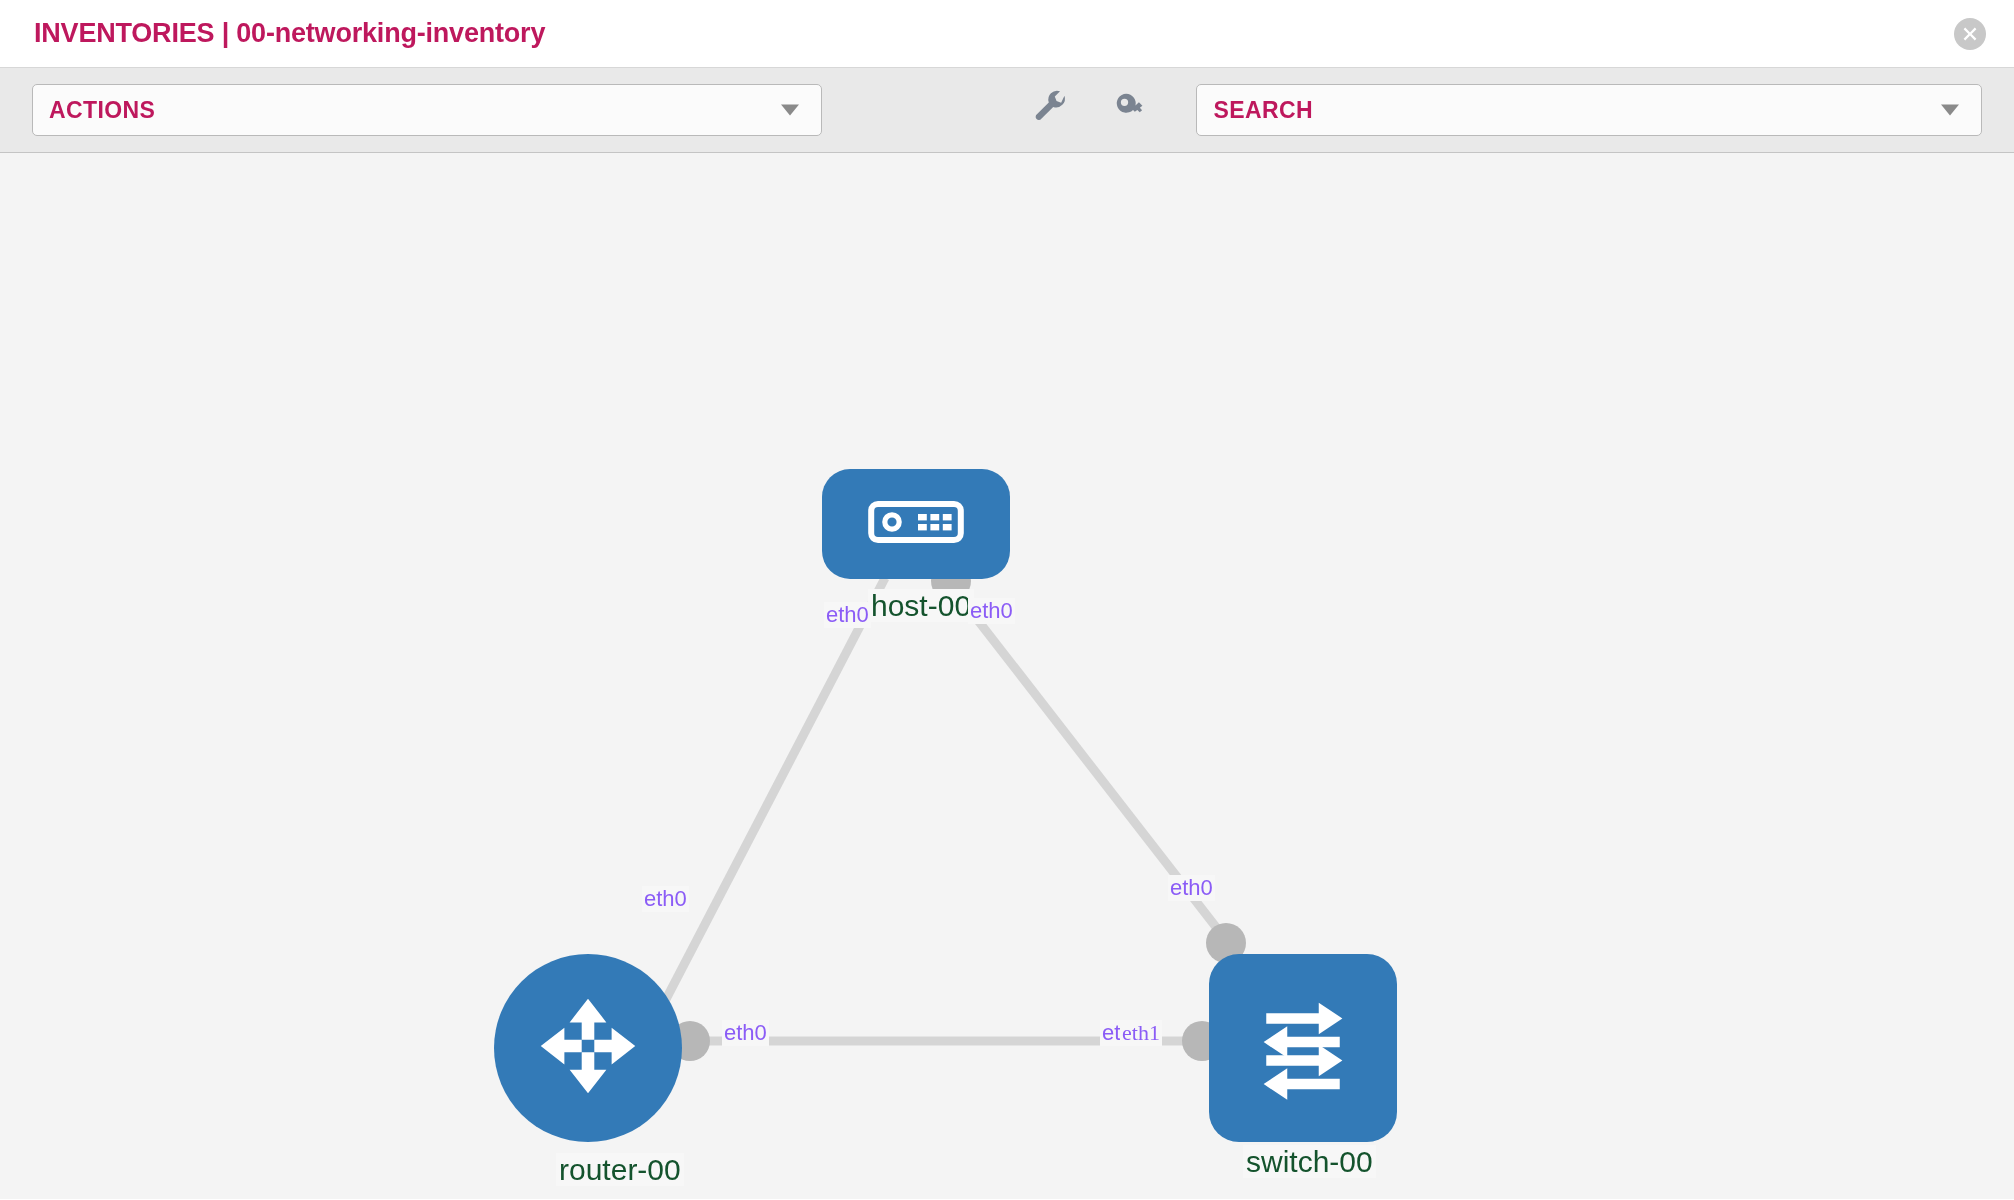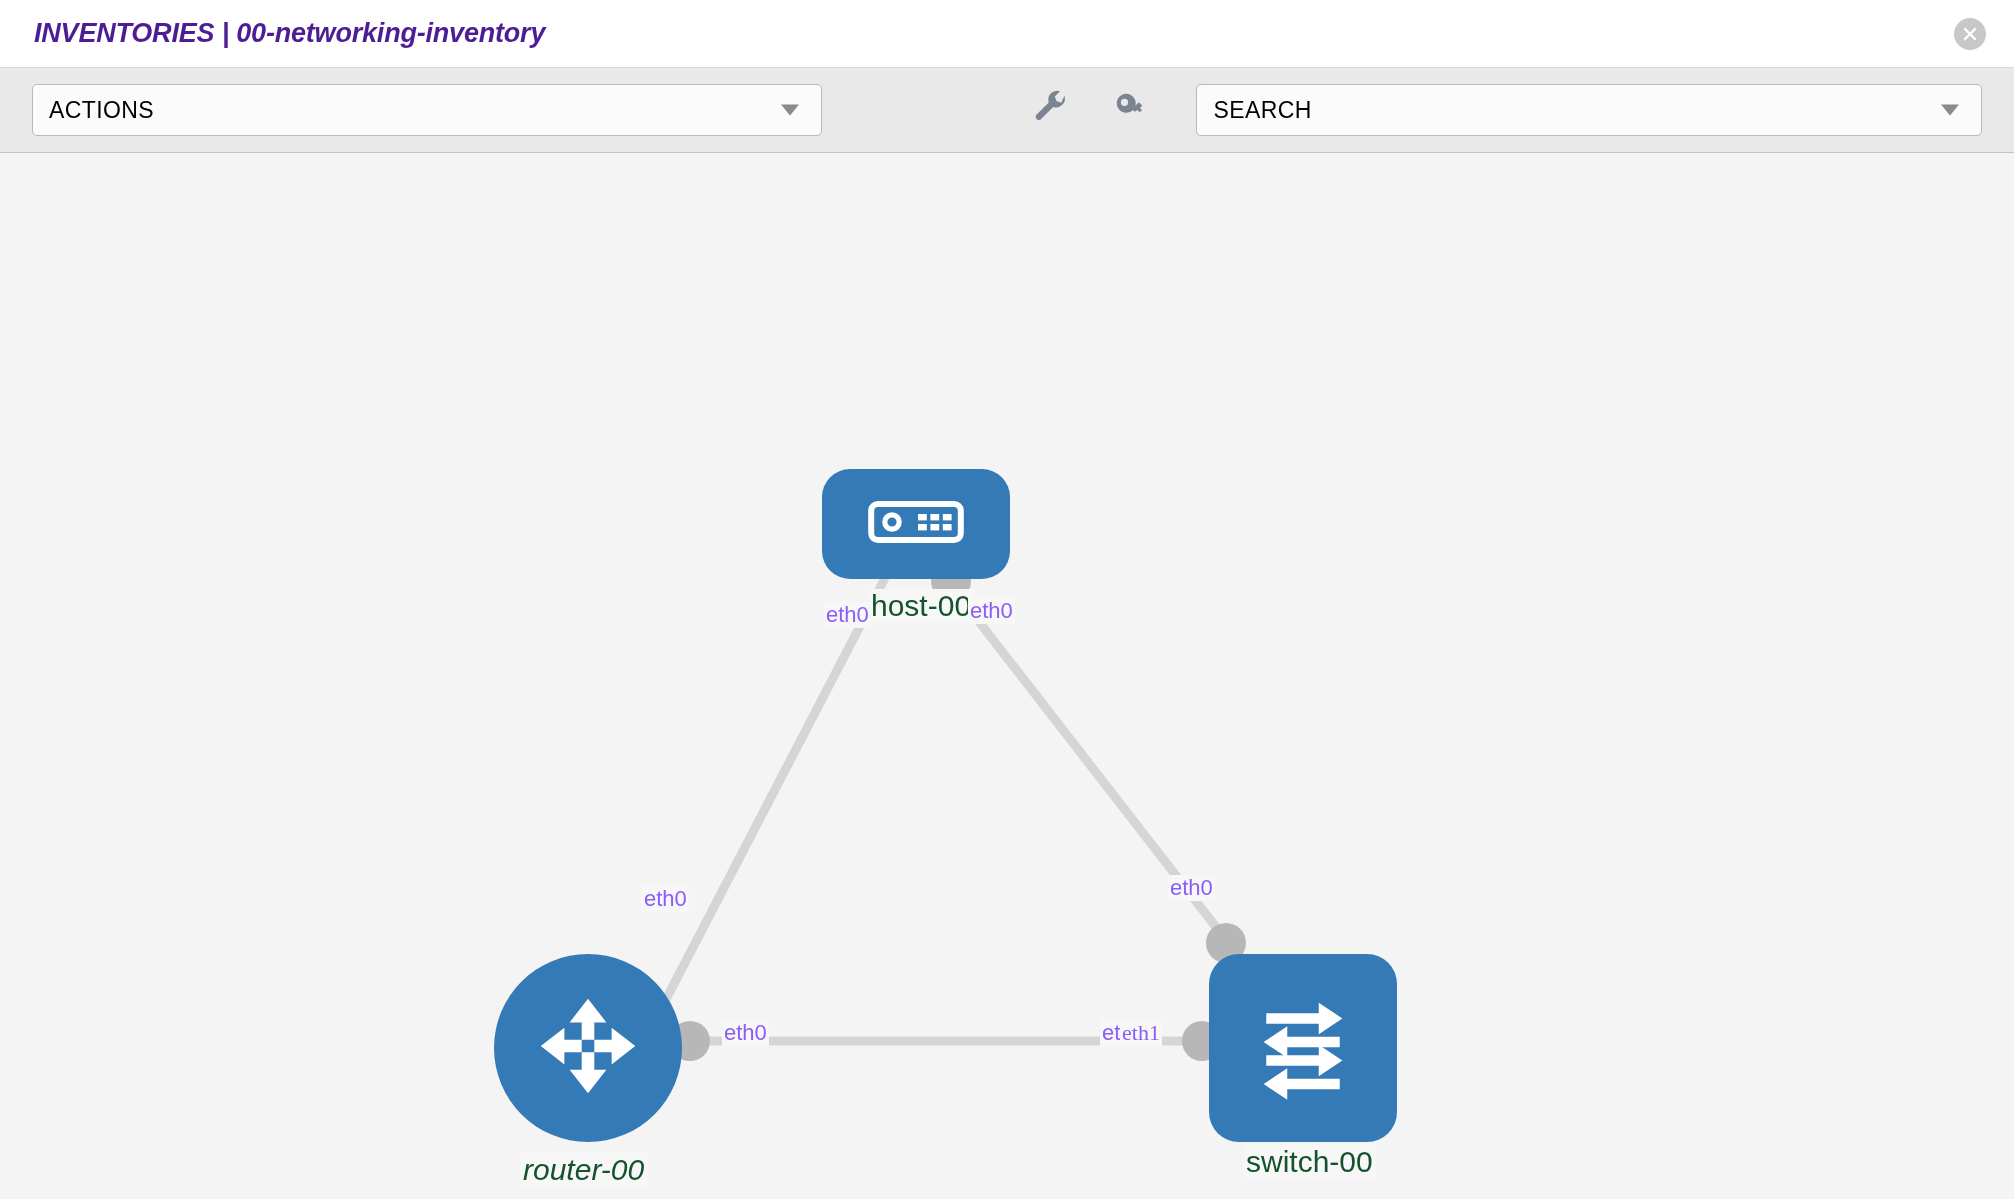--- a/index.html
+++ b/index.html
@@ -16,24 +16,23 @@
     height: 68px;
     background: #ffffff;
     border-bottom: 1px solid #d7d7d7;
     display: flex;
     align-items: center;
     padding: 0 34px;
   }
   .page-title {
     font-size: 27px;
     font-weight: bold;
-    color: #4c1d95;
+    color: #be185d;
     letter-spacing: -0.2px;
     white-space: nowrap;
-    font-style: italic;
   }
   .close-btn {
     position: absolute;
     right: 28px; top: 50%;
     transform: translateY(-50%);
     width: 32px; height: 32px;
     border-radius: 50%;
     background: #c8c8c8;
     display: flex; align-items: center; justify-content: center;
     cursor: pointer;
@@ -56,22 +55,23 @@
     background: #fbfbfb;
     border: 1px solid #b9b9b9;
     border-radius: 5px;
     display: flex;
     align-items: center;
     padding: 0 16px;
     cursor: pointer;
   }
   .field-text {
     font-size: 23px;
-    color: #000000;
+    color: #be185d;
     letter-spacing: 0.4px;
+    font-weight: bold;
   }
   .actions-field { width: 800px; }
   .caret {
     position: absolute;
     right: 22px; top: 50%;
     transform: translateY(-50%);
     width: 0; height: 0;
     border-left: 9px solid transparent;
     border-right: 9px solid transparent;
     border-top: 11px solid #8a8a8a;
@@ -229,21 +229,21 @@
         <path d="M24 6 L31 15 L26.4 15 L26.4 21.6 L21.6 21.6 L21.6 15 L17 15 Z" fill="#ffffff"></path>
 
         <path d="M24 42 L17 33 L21.6 33 L21.6 26.4 L26.4 26.4 L26.4 33 L31 33 Z" fill="#ffffff"></path>
 
         <path d="M6 24 L15 17 L15 21.6 L21.6 21.6 L21.6 26.4 L15 26.4 L15 31 Z" fill="#ffffff"></path>
 
         <path d="M42 24 L33 31 L33 26.4 L26.4 26.4 L26.4 21.6 L33 21.6 L33 17 Z" fill="#ffffff"></path>
       </svg>
     </span>
   </div>
-  <div class="node-label" style="left:520px; top:1000px;font-style:italic;">router-00</div>
+  <div class="node-label" style="left:556px; top:1000px;">router-00</div>
   <div class="edge-label lbl-sm" style="left:642px; top:733px;">eth0</div>
   <div class="edge-label lbl-sm" style="left:722px; top:867px;">eth0</div>
 
   <div class="node node-switch">
     <span>
       <svg width="126" height="126" viewBox="0 0 48 48">
 
         <path d="M10 11.5 L30 11.5 L30 7.5 L39 13.5 L30 19.5 L30 15.5 L10 15.5 Z" fill="#ffffff"></path>
 
         <path d="M38 20.5 L18 20.5 L18 16.5 L9 22.5 L18 28.5 L18 24.5 L38 24.5 Z" fill="#ffffff"></path>

